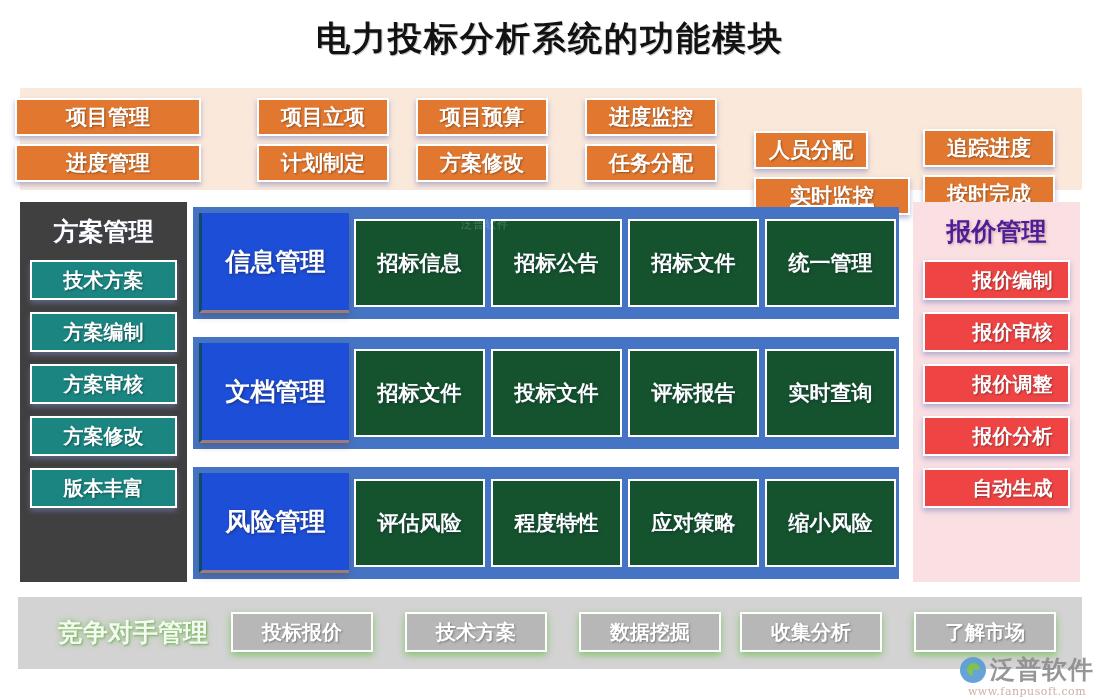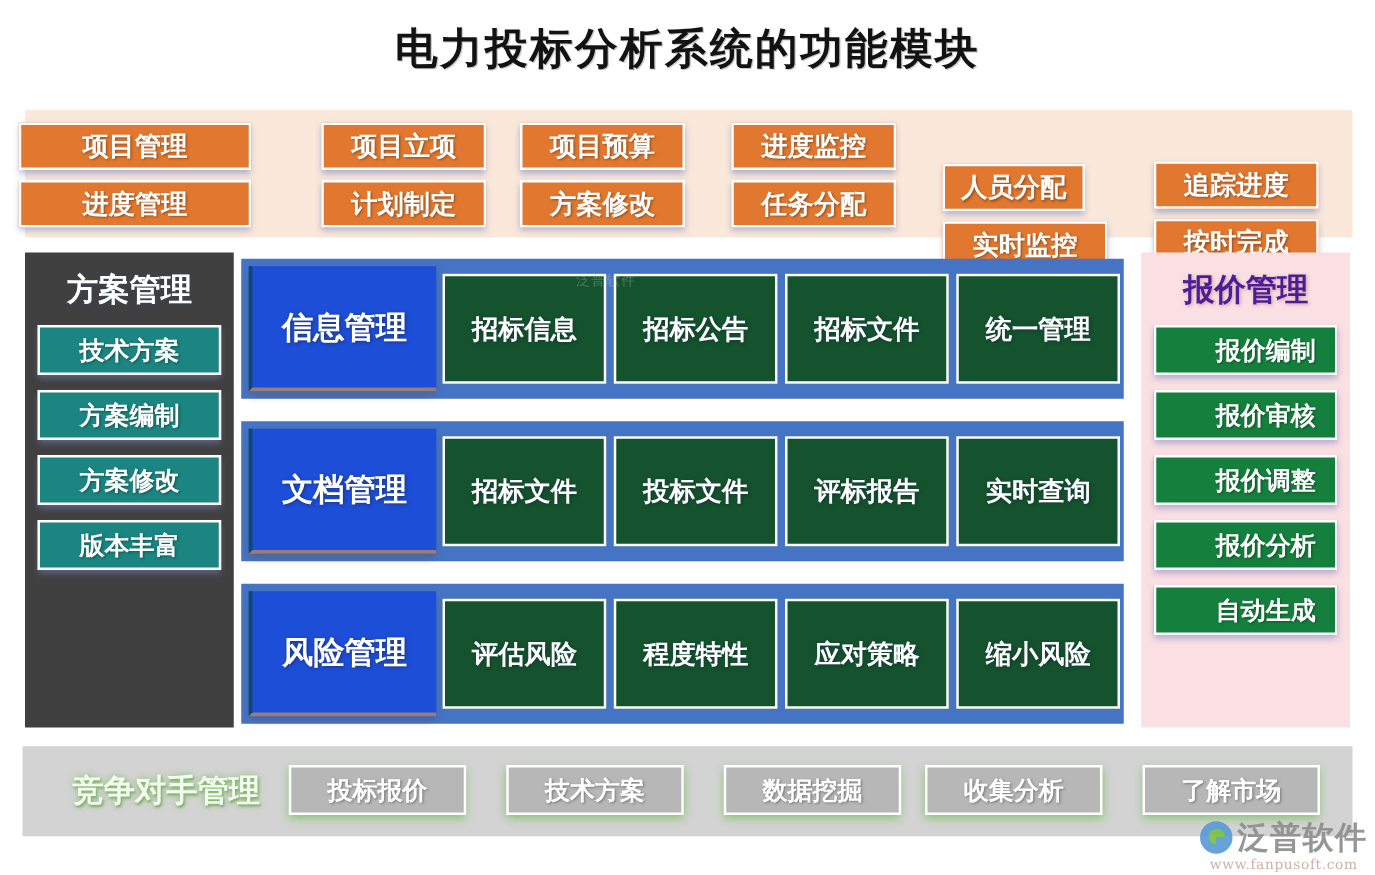--- a/index.html
+++ b/index.html
@@ -107,21 +107,21 @@
   #right-panel .panel-head {
     color: #4c1d95;
     font-size: 25px;
     font-weight: bold;
     text-align: center;
     padding-top: 13px;
     text-shadow: 1px 1px 3px rgba(170,110,130,0.6);
     font-family: "DejaVu Serif", "Liberation Serif", serif;
   }
   .chip-red {
-    background: #15803d;
+    background: #ef4444;
     font-size: 20px;
     height: 40px;
     width: 147px;
     margin: 12px auto 0 auto;
     box-shadow: 0 3px 5px rgba(120,130,190,0.55);
     padding-left: 32px;
   }
 
   
   .blue-row {
@@ -279,32 +279,33 @@
     <div class="col" style="left: 396px; width: 132px;">
       <div class="chip chip-orange" style="width: 132px;">项目预算</div>
       <div class="chip chip-orange" style="width: 132px;">方案修改</div>
     </div>
     <div class="col" style="left: 565px; width: 132px;">
       <div class="chip chip-orange" style="width: 132px;">进度监控</div>
       <div class="chip chip-orange" style="width: 132px;">任务分配</div>
     </div>
     <div class="col" style="left: 734px; width: 132px;">
       <div class="chip chip-orange" style="width: 114px; margin-top: 33px;">人员分配</div>
-      <div class="chip chip-orange" style="width: 132px;">实时监控</div>
+      <div class="chip chip-orange" style="width: 156px; text-decoration: underline;">实时监控</div>
     </div>
     <div class="col" style="left: 903px; width: 124px; margin-top: 31px;">
       <div class="chip chip-orange" style="width: 132px;">追踪进度</div>
       <div class="chip chip-orange" style="width: 132px;">按时完成</div>
     </div>
   </div>
 
 <div id="left-panel">
   <div class="panel-head">方案管理</div>
 <div class="chip chip-teal">技术方案</div>
     <div class="chip chip-teal">方案编制</div>
+    <div class="chip chip-teal">方案审核</div>
     <div class="chip chip-teal">方案修改</div>
     <div class="chip chip-teal">版本丰富</div>
   </div>
 
 <div class="blue-row" id="blue-row-0">
     <div class="row-label">信息管理</div>
     <div class="cells">
       <div class="chip chip-blue">招标信息</div>
       <div class="chip chip-blue">招标公告</div>
       <div class="chip chip-blue">招标文件</div>

